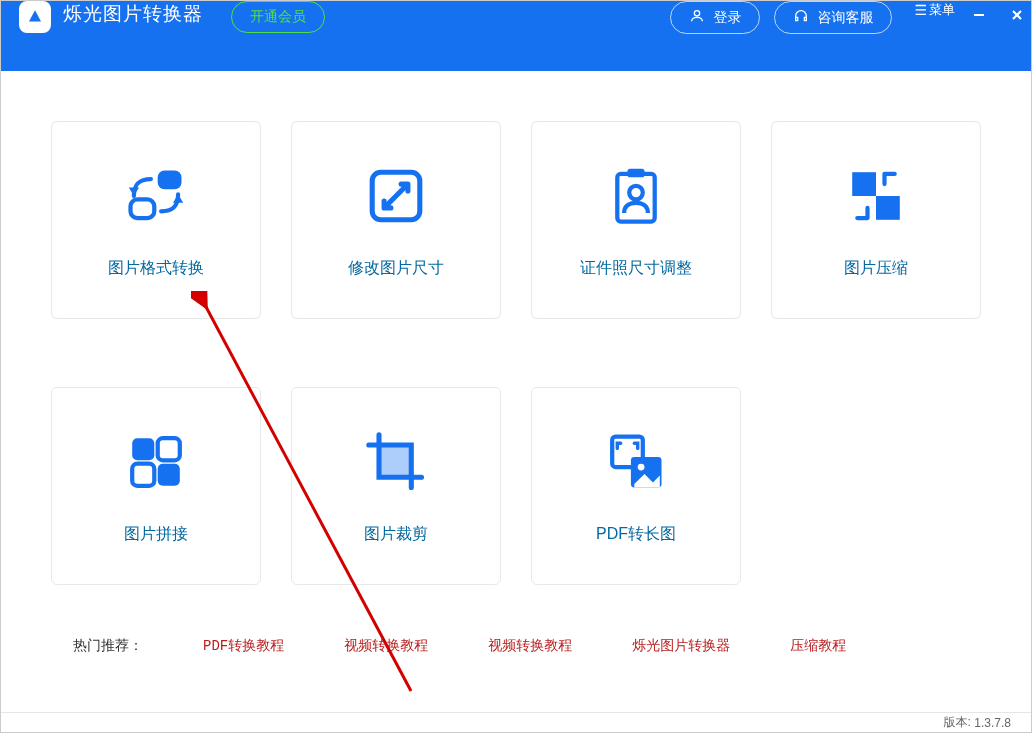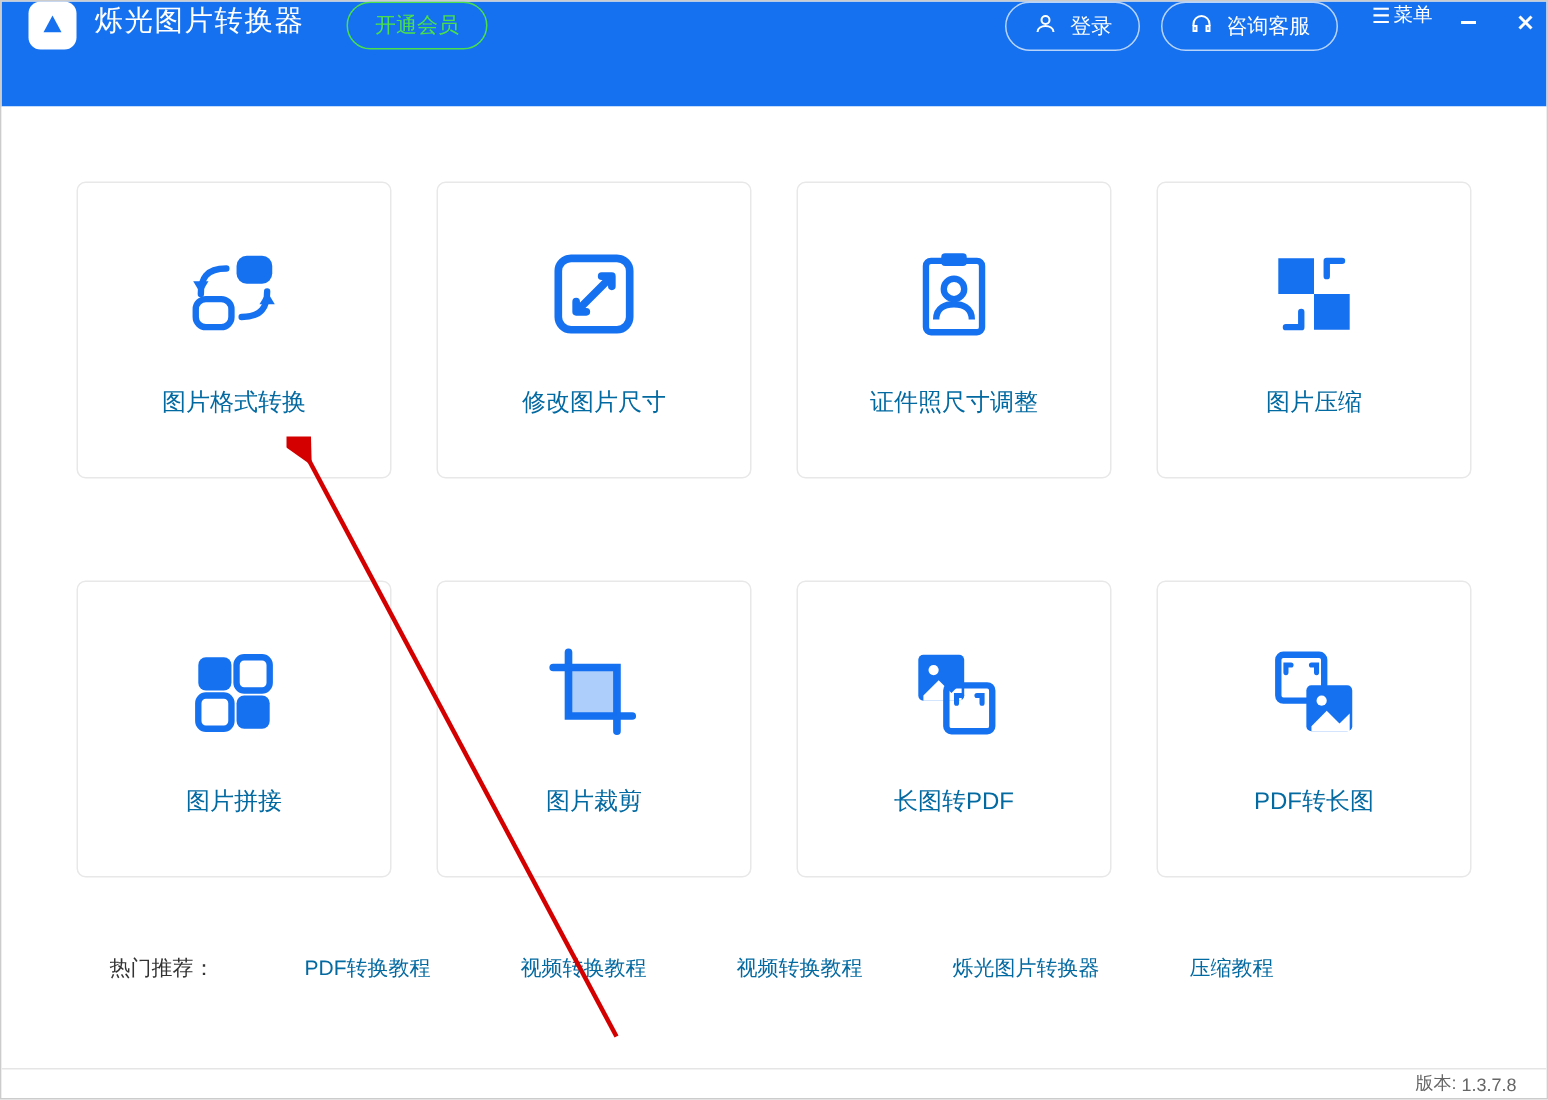--- a/index.html
+++ b/index.html
@@ -128,21 +128,21 @@
   }
   .hot-row {
     margin-top: 52px;
     display: flex;
     align-items: center;
     gap: 60px;
     font-size: 14px;
     padding-left: 24px;
   }
   .hot-label { color: #333; font-weight: 500; }
-  .hot-link { color: #0369a1; cursor: pointer; }
+  .hot-link { color: #b91c1c; cursor: pointer; font-family: Liberation Mono, monospace; }
   .footer {
     height: 20px;
     border-top: 1px solid #e5e5e5;
     display: flex;
     align-items: center;
     justify-content: flex-end;
     padding-right: 20px;
     font-size: 12px;
     color: #666;
     background: #fff;
@@ -271,32 +271,20 @@
         <div class="card-icon">
           <svg viewBox="0 0 80 80">
             <path d="M20 8 L20 58 L70 58" fill="none" stroke="#1571f0" stroke-width="6" stroke-linecap="round"></path>
             <path d="M8 20 L58 20 L58 70" fill="none" stroke="#1571f0" stroke-width="6" stroke-linecap="round"></path>
             <rect x="20" y="20" width="38" height="38" fill="#1571f0" opacity="0.35"></rect>
           </svg>
         </div>
         <div class="card-label">图片裁剪</div>
       </div>
 
-      <div class="card">
-        <div class="card-icon">
-          <svg viewBox="0 0 80 80">
-            <rect x="12" y="10" width="36" height="36" rx="4" fill="#1571f0"></rect>
-            <circle cx="24" cy="22" r="4" fill="#fff"></circle>
-            <path d="M16 42 L28 30 L38 40 L46 32 L46 46 L16 46 Z" fill="#fff"></path>
-            <rect x="34" y="34" width="36" height="36" rx="4" fill="none" stroke="#1571f0" stroke-width="5"></rect>
-            <path d="M46 42 L42 42 L42 48 M58 42 L62 42 L62 48" fill="none" stroke="#1571f0" stroke-width="4" stroke-linecap="round"></path>
-          </svg>
-        </div>
-        <div class="card-label">长图转PDF</div>
-      </div>
 
       <div class="card">
         <div class="card-icon">
           <svg viewBox="0 0 80 80">
             <rect x="12" y="10" width="36" height="36" rx="4" fill="none" stroke="#1571f0" stroke-width="5"></rect>
             <path d="M22 18 L18 18 L18 24 M38 18 L42 18 L42 24" fill="none" stroke="#1571f0" stroke-width="4" stroke-linecap="round"></path>
             <rect x="34" y="34" width="36" height="36" rx="4" fill="#1571f0"></rect>
             <circle cx="46" cy="46" r="4" fill="#fff"></circle>
             <path d="M38 66 L50 54 L60 64 L68 56 L68 70 L38 70 Z" fill="#fff"></path>
           </svg>

